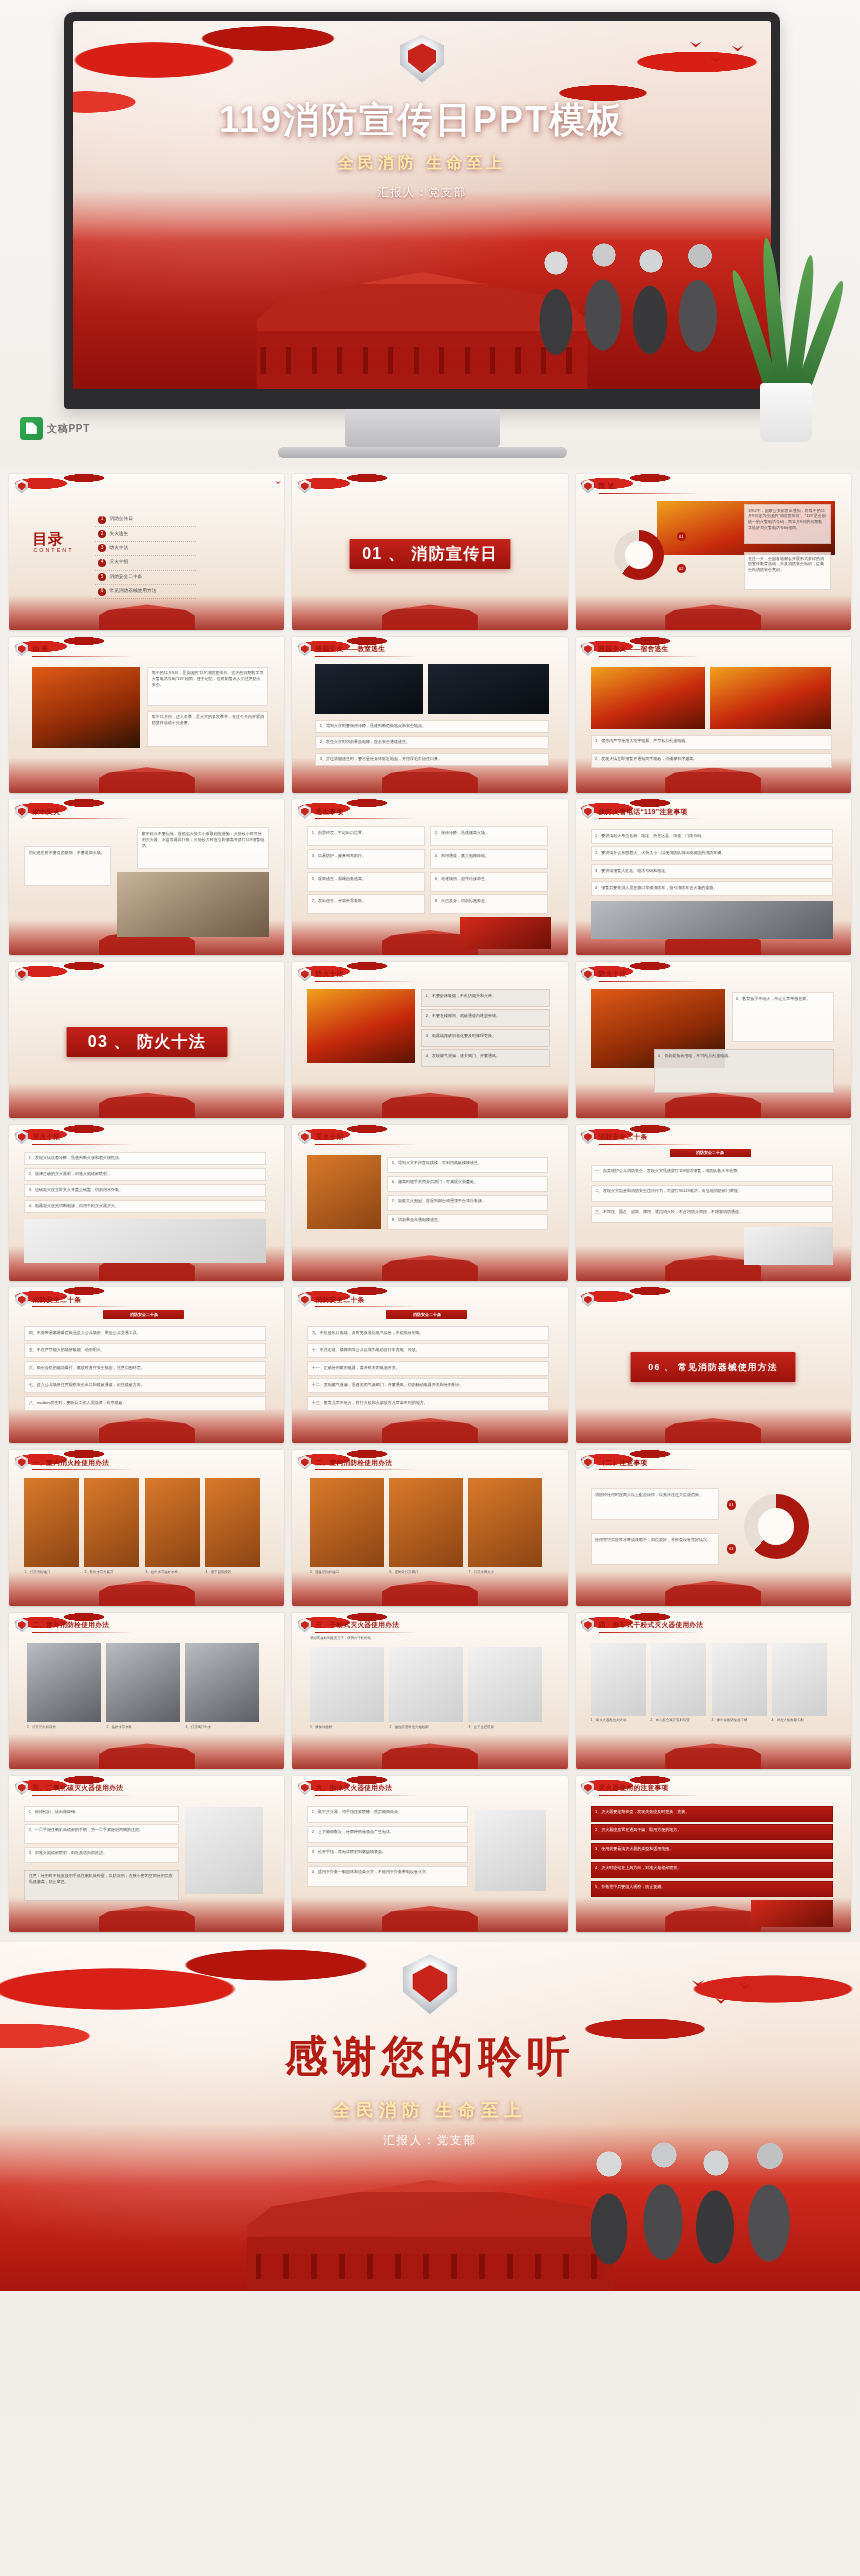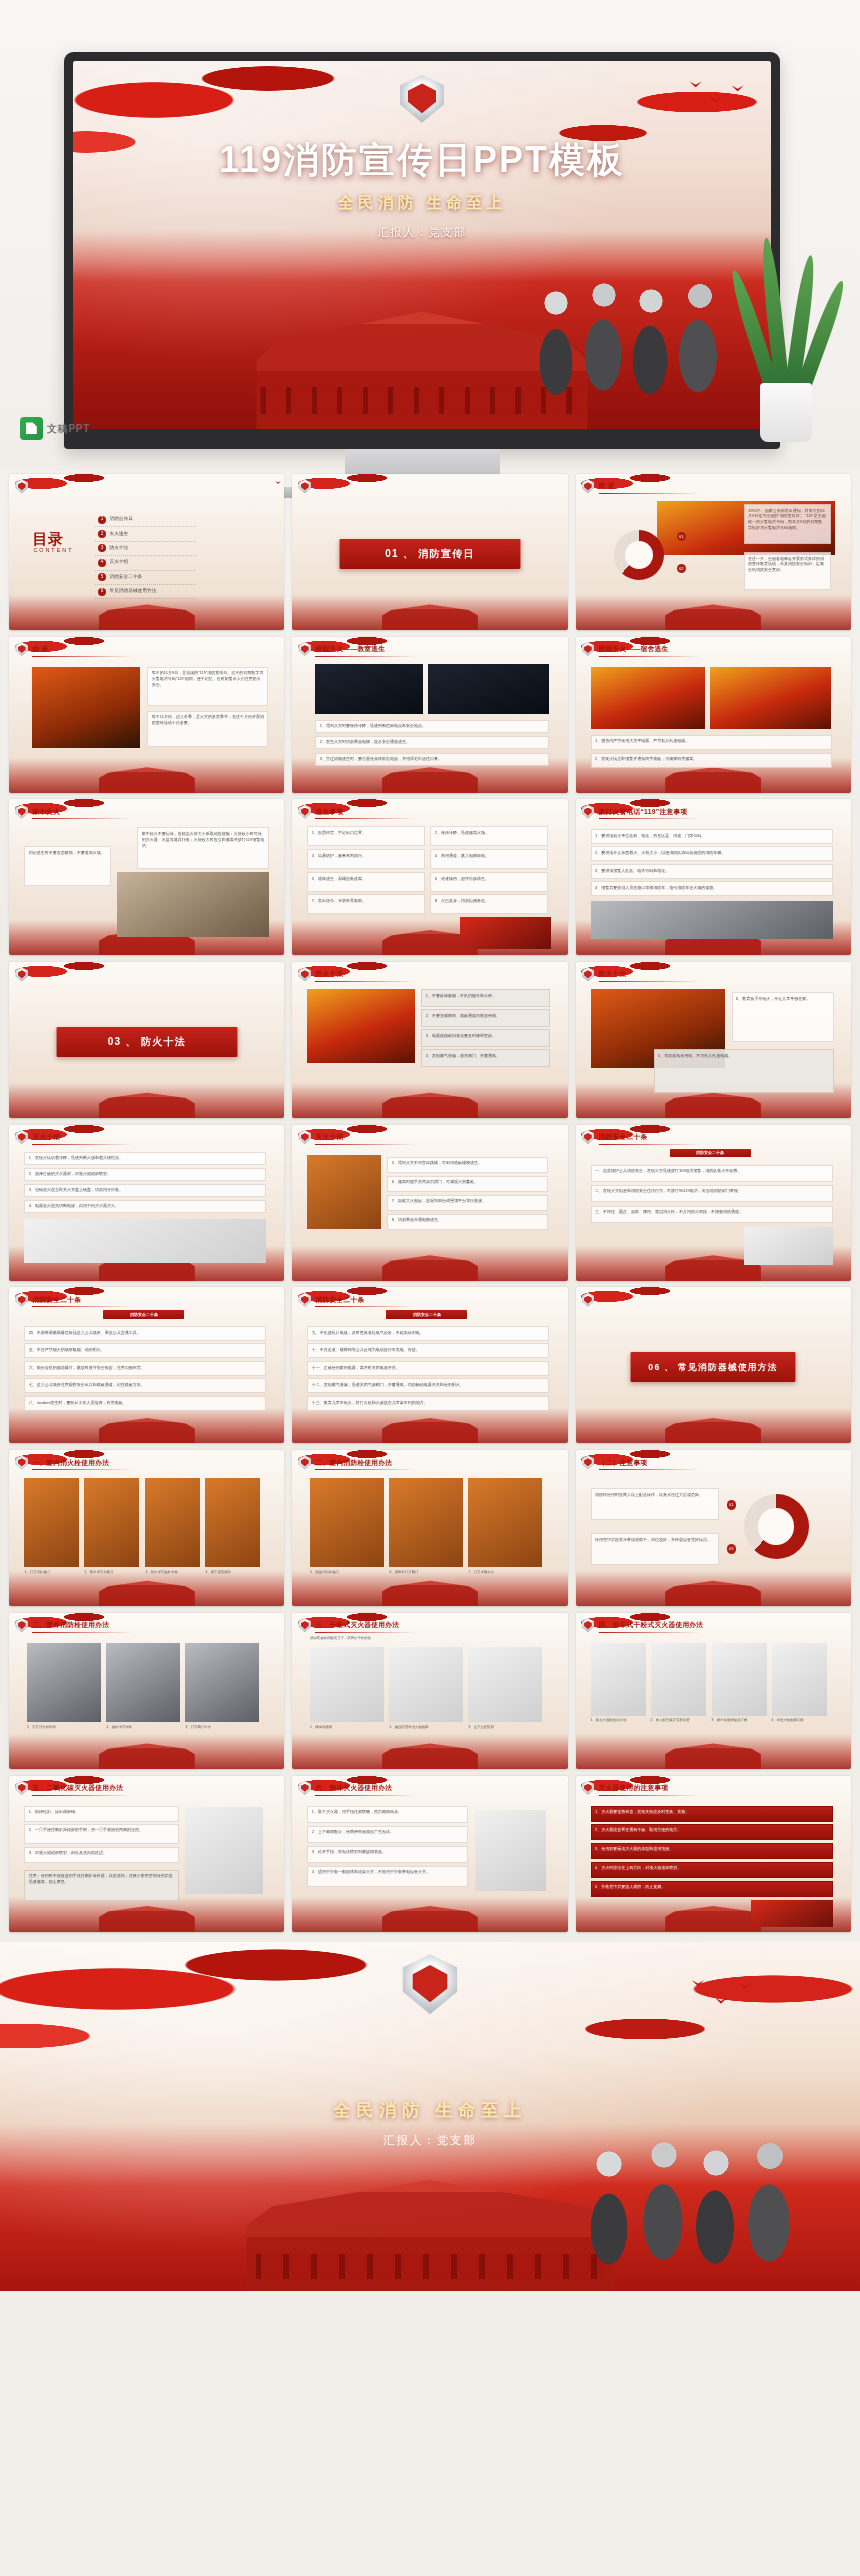--- a/index.html
+++ b/index.html
@@ -26,21 +26,20 @@
   .monitor {
     position: absolute;
     left: 64px; top: 12px;
     width: 716px;
   }
   .monitor-bezel {
     background: #2c2c2e;
     border-radius: 9.4px 9.4px 4px 4px;
     padding: 9.4px 9.4px 20px 9.4px;
     box-shadow: 0 5.4px 16px rgba(0,0,0,.18);
-    margin-top: 40px;
   }
   .screen {
     width: 100%;
     height: 368px;
     border-radius: 2.7px;
     overflow: hidden;
     position: relative;
     background: #b71f18;
   }
   .monitor-stand {
@@ -245,24 +244,24 @@
     font-size: 6.7px; font-weight: 700; color: #9c140c; letter-spacing: 0.3px;
   }
   .title-rule {
     position: absolute; left: 23px; top: 19px; width: 101px; height: 1px;
     background: linear-gradient(90deg,#b5180f,rgba(181,24,15,0));
   }
 
   
   .sec-bar {
     position: absolute; left: 50%; top: 65px; transform: translateX(-50%);
-    width: 181px; height: 30px;
+    width: 161px; height: 30px;
     background: linear-gradient(180deg,#c4231a,#9c120b);
     border-radius: 1.3px;
-    color: #fff; font-size: 10px; font-weight: 700;
+    color: #fff; font-size: 16px; font-weight: 700;
     display: flex; align-items: center; justify-content: center;
     letter-spacing: 1.3px;
     box-shadow: 0 2px 5.4px rgba(120,10,5,.35);
   }
 
   
   .blk {
     position: absolute;
     background: rgba(255,255,255,.78);
     border: 0.3px solid rgba(160,120,100,.25);
@@ -831,20 +830,21 @@
     <div class="th-ribbon"></div>
     <div class="th-ribbon2"></div>
     <div class="th-birds">
       <span class="bird" style="left:0;top:0;"></span>
       <span class="bird" style="left:23px;top:17.5px;"></span>
       <span class="bird" style="left:47px;top:2.7px;"></span>
     </div>
     <div class="th-emblem">
       <div class="emblem"></div>
     </div>
+    <div class="th-title">感谢您的聆听</div>
     <div class="th-sub">全民消防 生命至上</div>
     <div class="th-rep">汇报人：党支部</div>
     <div class="th-gate"></div>
     <div class="th-ff"></div>
   </div>
 
 </div>
 
 
 </body></html>

